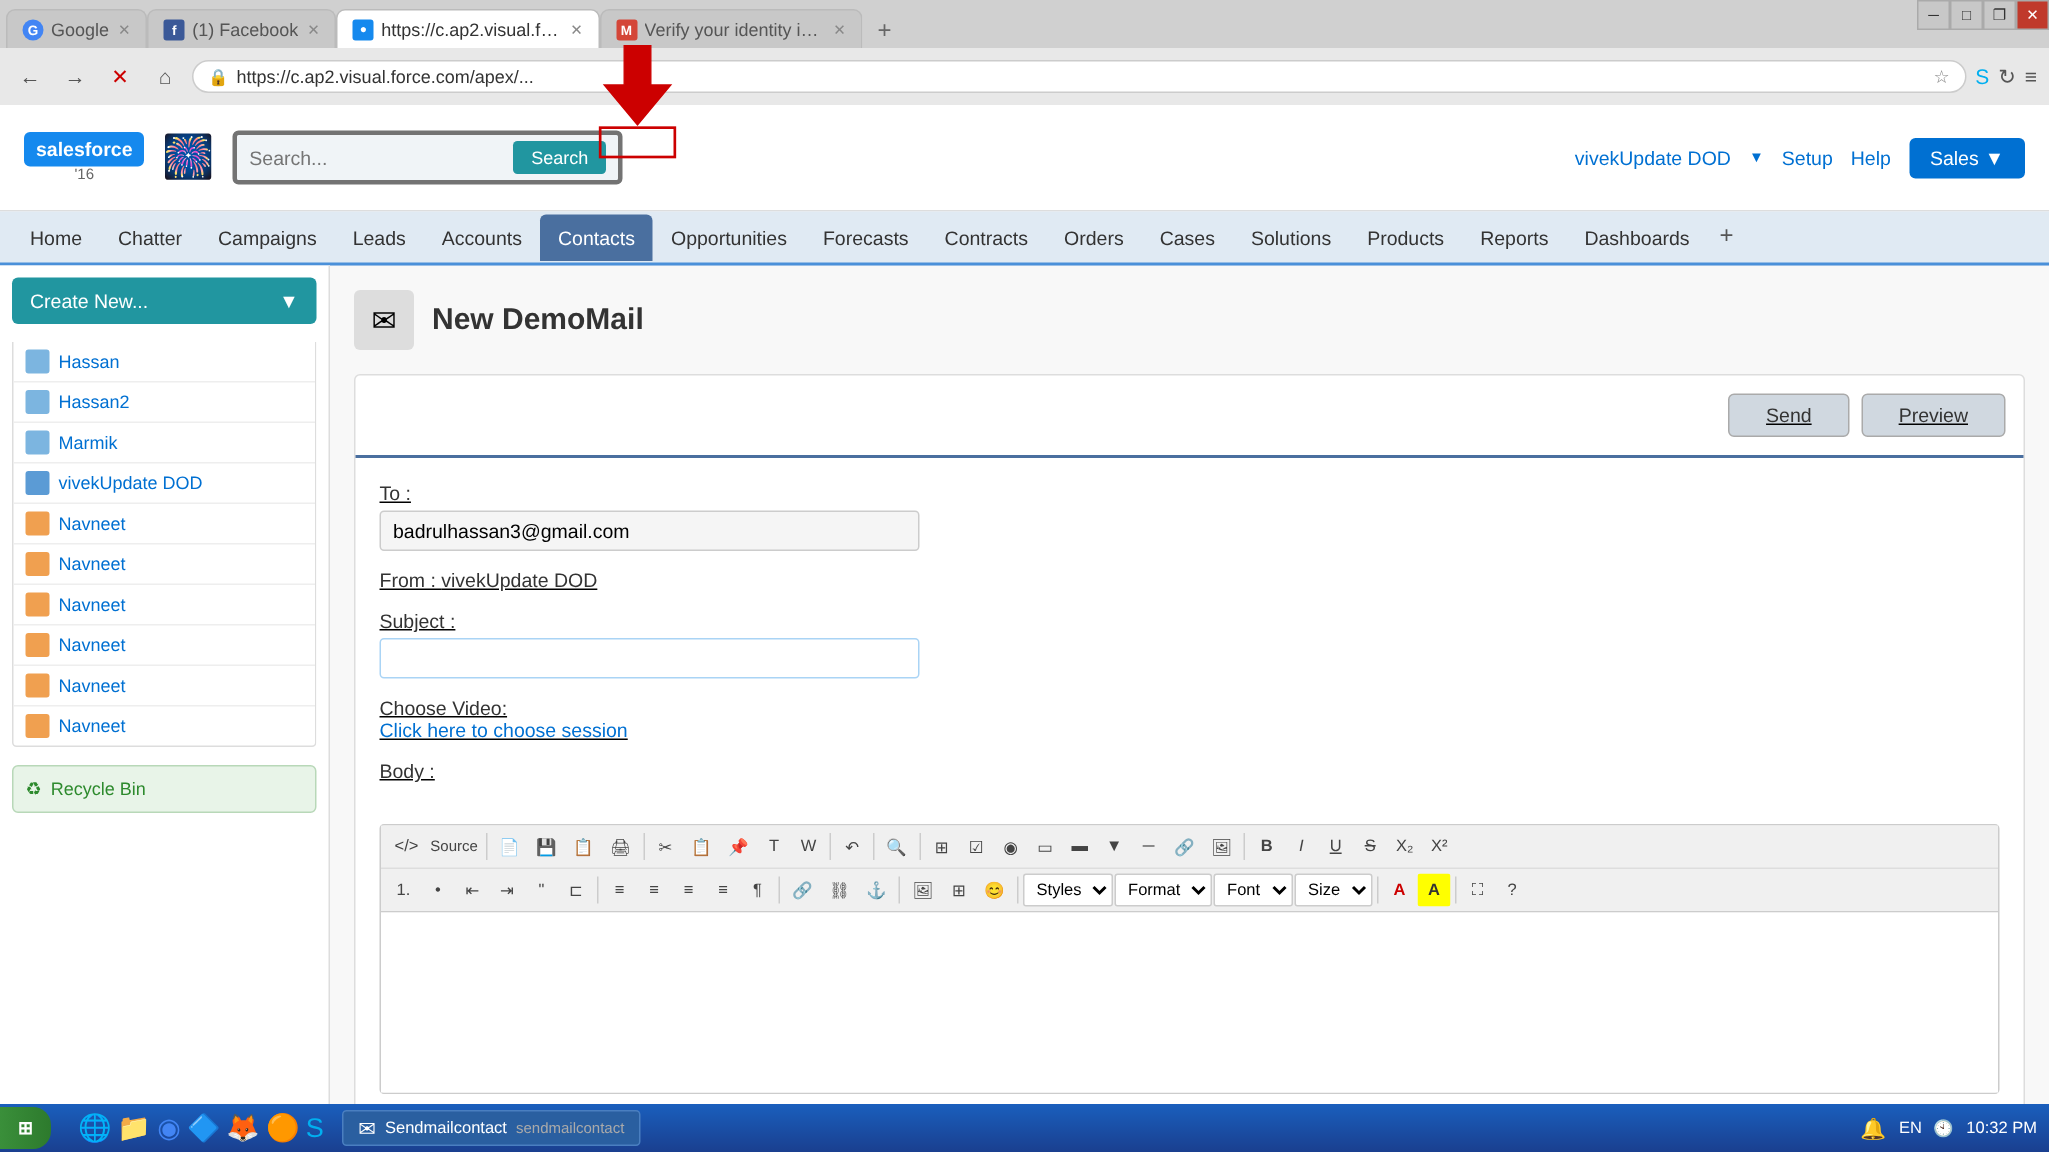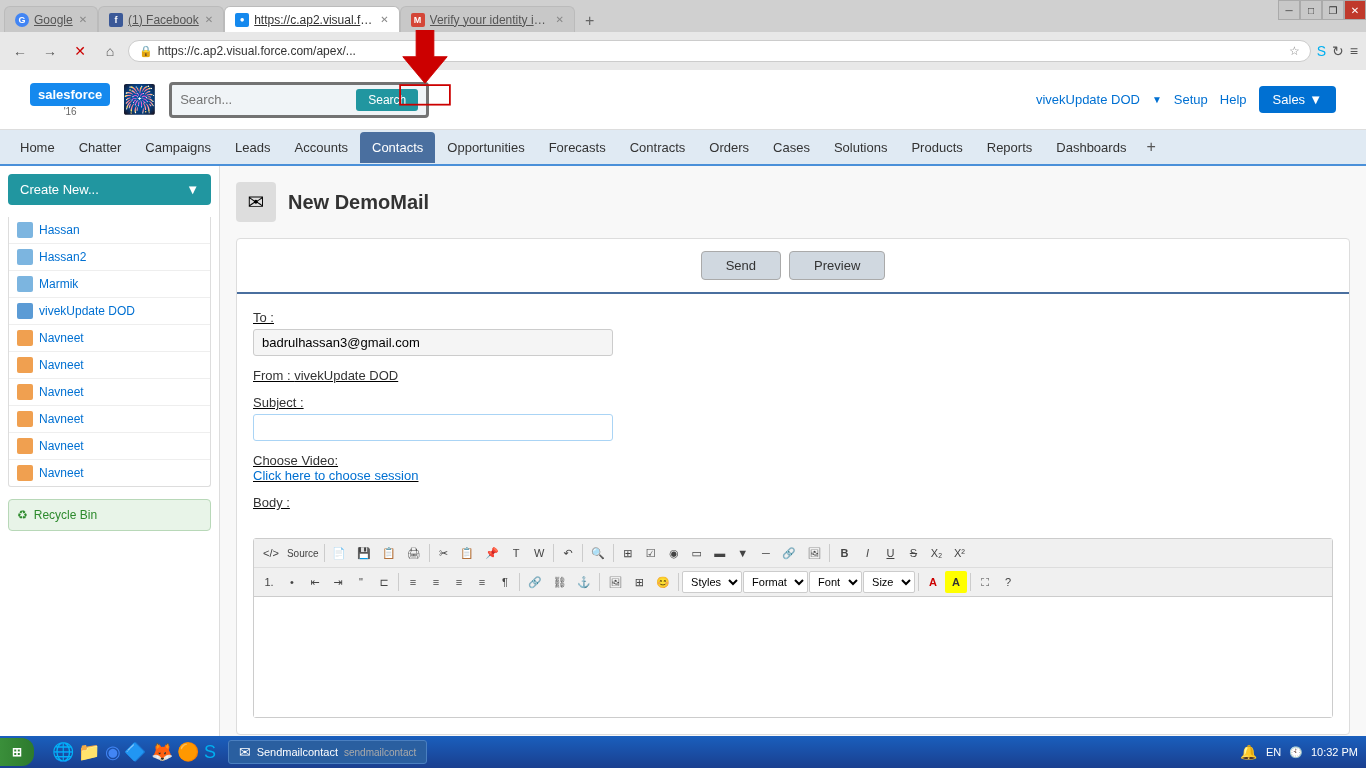--- a/index.html
+++ b/index.html
@@ -1,21 +1,21 @@
 <!DOCTYPE html>
 <html><head>
   <meta charset="utf-8">
   <style>
     * { margin: 0; padding: 0; box-sizing: border-box; }
     body { font-family: Arial, sans-serif; font-size: 13px; background: #f4f4f4; overflow: hidden; }
     .browser-tab { display: flex; align-items: center; padding: 5px 10px; border-radius: 6px 6px 0 0; font-size: 12px; cursor: pointer; max-width: 180px; height: 26px; position: relative; }
     .browser-tab.inactive { background: #c8c8c8; color: #555; border: 1px solid #bbb; border-bottom: none; }
     .browser-tab.active { background: white; color: #333; border: 1px solid #bbb; border-bottom: none; z-index: 1; }
     .browser-tab .tab-favicon { width: 14px; height: 14px; margin-right: 5px; border-radius: 2px; flex-shrink: 0; }
-    .browser-tab .tab-title { white-space: nowrap; overflow: hidden; text-overflow: ellipsis; max-width: 120px; text-decoration: underline; }
+    .browser-tab .tab-title { white-space: nowrap; overflow: hidden; text-overflow: ellipsis; max-width: 120px; }
     .browser-tab .tab-close { margin-left: 6px; color: #888; font-size: 10px; cursor: pointer; }
     .new-tab-btn { padding: 2px 6px; font-size: 16px; color: #666; cursor: pointer; margin-left: 4px; }
 
     .browser-addressbar { display: flex; align-items: center; padding: 4px 8px; gap: 6px; background: #e8e8e8; height: 38px; }
     .nav-btn { width: 24px; height: 24px; border: none; background: transparent; cursor: pointer; font-size: 14px; color: #555; display: flex; align-items: center; justify-content: center; }
     .address-bar { flex: 1; display: flex; align-items: center; background: white; border: 1px solid #ccc; border-radius: 12px; padding: 3px 10px; font-size: 12px; color: #333; }
     .address-bar .lock-icon { color: #888; margin-right: 5px; font-size: 11px; }
     .address-text { flex: 1; }
     .star-icon { color: #888; margin-left: 5px; cursor: pointer; }
     .ext-icons { display: flex; align-items: center; gap: 6px; color: #555; font-size: 14px; }
@@ -24,21 +24,21 @@
     .red-arrow-overlay {
       position: absolute;
       left: 395px;
       top: 30px;
       z-index: 1000;
       pointer-events: none;
     }
     .red-arrow-svg { width: 60px; height: 80px; }
 
     
-    .sf-header { background: white; border-bottom: 1px solid #ddd; display: flex; align-items: center; padding: 8px 30px; gap: 12px; height: 60px; }
+    .sf-header { background: white; border-bottom: 1px solid #ddd; display: flex; align-items: center; padding: 8px 16px; gap: 12px; height: 71px; }
     .sf-logo { background: #1589ee; color: white; font-size: 18px; font-weight: bold; padding: 6px 10px; border-radius: 4px; }
     .sf-year-badge { text-align: center; font-size: 10px; color: #666; }
     .sf-search-bar { display: flex; align-items: center; background: #f0f4f7; border: 3px solid #737373; border-radius: 4px; padding: 4px 8px; width: 260px; }
     .sf-search-input { border: none; background: transparent; outline: none; font-size: 13px; width: 200px; }
     .sf-search-btn { background: #2196a0; color: white; border: none; padding: 4px 12px; border-radius: 3px; cursor: pointer; font-size: 12px; }
     .sf-header-right { margin-left: auto; display: flex; align-items: center; gap: 12px; }
     .sf-user-link { color: #0070d2; font-size: 13px; cursor: pointer; }
     .sf-setup-link { color: #0070d2; font-size: 13px; cursor: pointer; }
     .sf-help-link { color: #0070d2; font-size: 13px; cursor: pointer; }
     .sf-sales-btn { background: #0070d2; color: white; border: none; padding: 6px 14px; border-radius: 4px; cursor: pointer; font-size: 13px; display: flex; align-items: center; gap: 4px; }
@@ -67,21 +67,21 @@
     .recycle-bin { display: flex; align-items: center; gap: 6px; padding: 8px; background: #e8f4e8; border: 1px solid #b8d8b8; border-radius: 4px; margin-top: 12px; cursor: pointer; color: #2d8a2d; font-size: 12px; }
 
     
     .content-area { flex: 1; background: #f8f8f8; padding: 16px; overflow-y: auto; }
     .page-header { display: flex; align-items: center; gap: 12px; margin-bottom: 16px; }
     .page-header-icon { width: 40px; height: 40px; background: #ddd; border-radius: 4px; display: flex; align-items: center; justify-content: center; font-size: 20px; }
     .page-title { font-size: 20px; font-weight: bold; color: #333; }
 
     
     .form-container { background: white; border: 1px solid #ddd; border-radius: 4px; padding: 0; }
-    .form-actions { display: flex; justify-content: center; gap: 8px; padding: 12px; border-bottom: 2px solid #4a6f9f; }
+    .form-actions { display: flex; justify-content: flex-end; gap: 8px; padding: 12px; border-bottom: 2px solid #4a6f9f; text-decoration: underline; }
     .send-btn { background: #d0d8e0; color: #333; border: 1px solid #aaa; padding: 6px 24px; border-radius: 4px; cursor: pointer; font-size: 13px; }
     .preview-btn { background: #d0d8e0; color: #333; border: 1px solid #aaa; padding: 6px 24px; border-radius: 4px; cursor: pointer; font-size: 13px; }
 
     .form-body { padding: 16px; text-decoration: underline; }
     .form-row { margin-bottom: 12px; }
     .form-label { font-size: 13px; color: #333; margin-bottom: 4px; }
     .form-input { width: 360px; border: 1px solid #ccc; border-radius: 3px; padding: 5px 8px; font-size: 13px; background: #f5f5f5; }
     .form-input-subject { width: 360px; border: 1px solid #aad4f5; border-radius: 3px; padding: 5px 8px; font-size: 13px; background: white; outline: none; }
     .from-text { font-size: 13px; color: #333; margin-bottom: 12px; }
     .choose-video { font-size: 13px; color: #333; }

